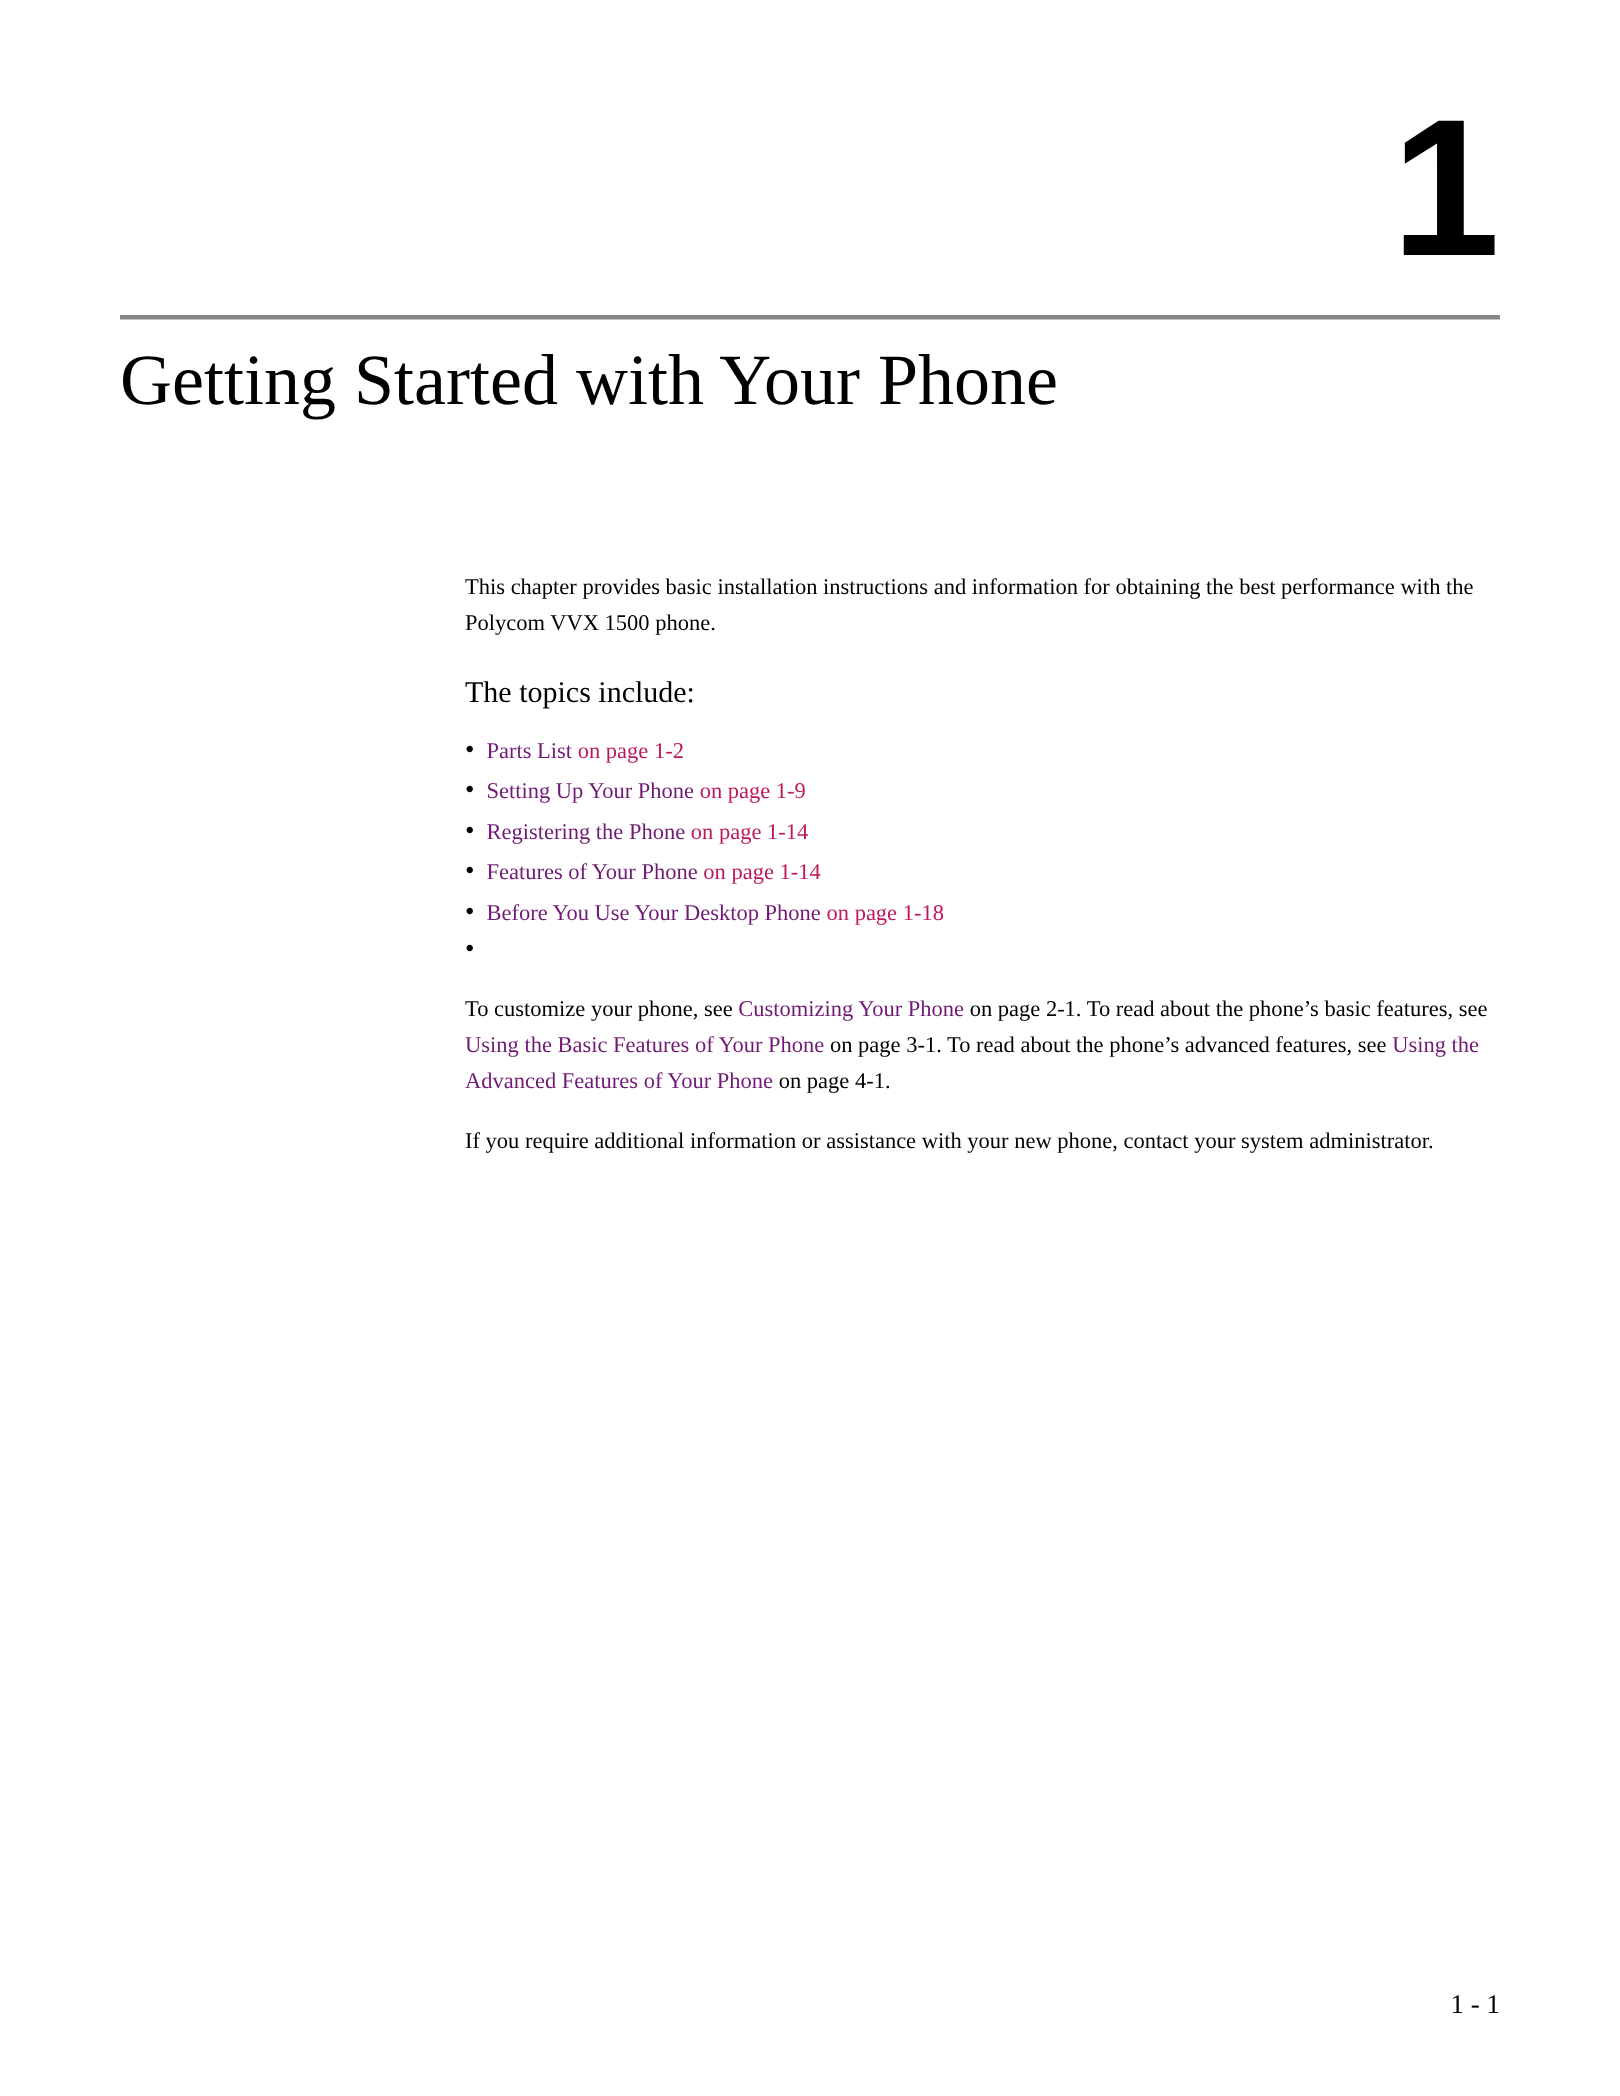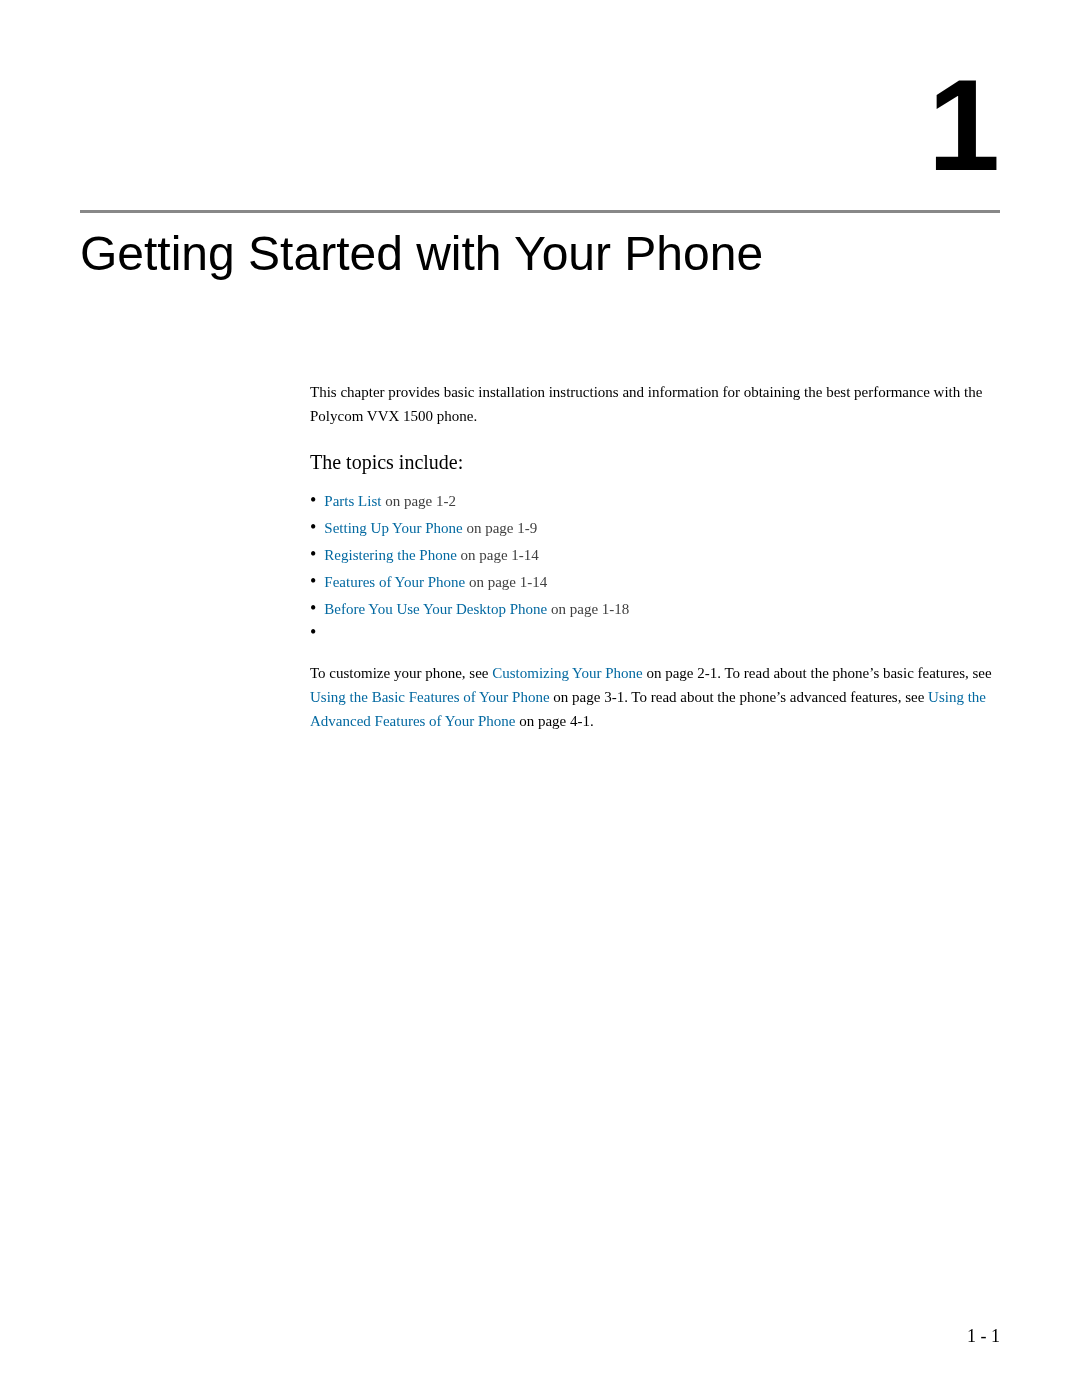--- a/index.html
+++ b/index.html
@@ -45,21 +45,21 @@
       background: #888888;
     }
 
     .chapter-title {
       position: absolute;
       top: 225px;
       left: 80px;
       right: 80px;
       font-size: 48px;
       font-weight: 400;
-      font-family: Liberation Sans, sans-serif;
+      font-family: Liberation Serif, serif;
       color: #000000;
       line-height: 1.2;
     }
 
     .content-area {
       position: absolute;
       top: 380px;
       left: 310px;
       right: 80px;
     }
@@ -93,26 +93,26 @@
     }
 
     .bullet {
       color: #000000;
       font-size: 18px;
       line-height: 1;
       flex-shrink: 0;
     }
 
     .link-text {
-      color: #0369a1;
+      color: #701a75;
       text-decoration: none;
     }
 
     .plain-text {
-      color: #404040;
+      color: #be185d;
     }
 
     .paragraph-text {
       font-size: 15px;
       line-height: 1.6;
       color: #000000;
       margin-bottom: 16px;
     }
 
     .page-footer {
@@ -161,20 +161,21 @@
           <span class="bullet">•</span>
           <span><a class="link-text" href="#">Before You Use Your Desktop Phone</a><span class="plain-text"> on page 1-18</span></span>
         </li>
         <li>
           <span class="bullet">•</span>
         </li>
       </ul>
 
     <p class="paragraph-text">To customize your phone, see <a class="link-text" href="#">Customizing Your Phone</a> on page 2-1. To read about the phone’s basic features, see <a class="link-text" href="#">Using the Basic Features of Your Phone</a> on page 3-1. To read about the phone’s advanced features, see <a class="link-text" href="#">Using the Advanced Features of Your Phone</a> on page 4-1.</p>
 
+    <p class="paragraph-text">If you require additional information or assistance with your new phone, contact your system administrator.</p>
 
   </div>
 
   <div class="page-footer">
     <span>1 - 1</span>
   </div>
 
 </div>
 
 </body></html>

